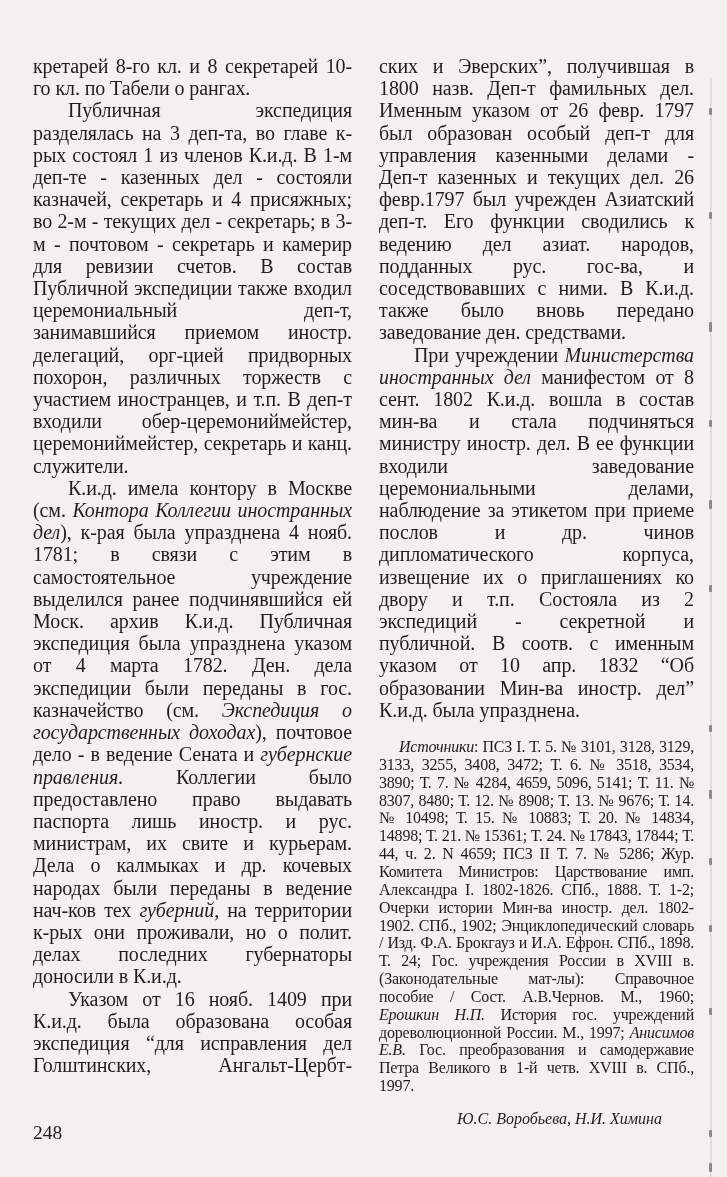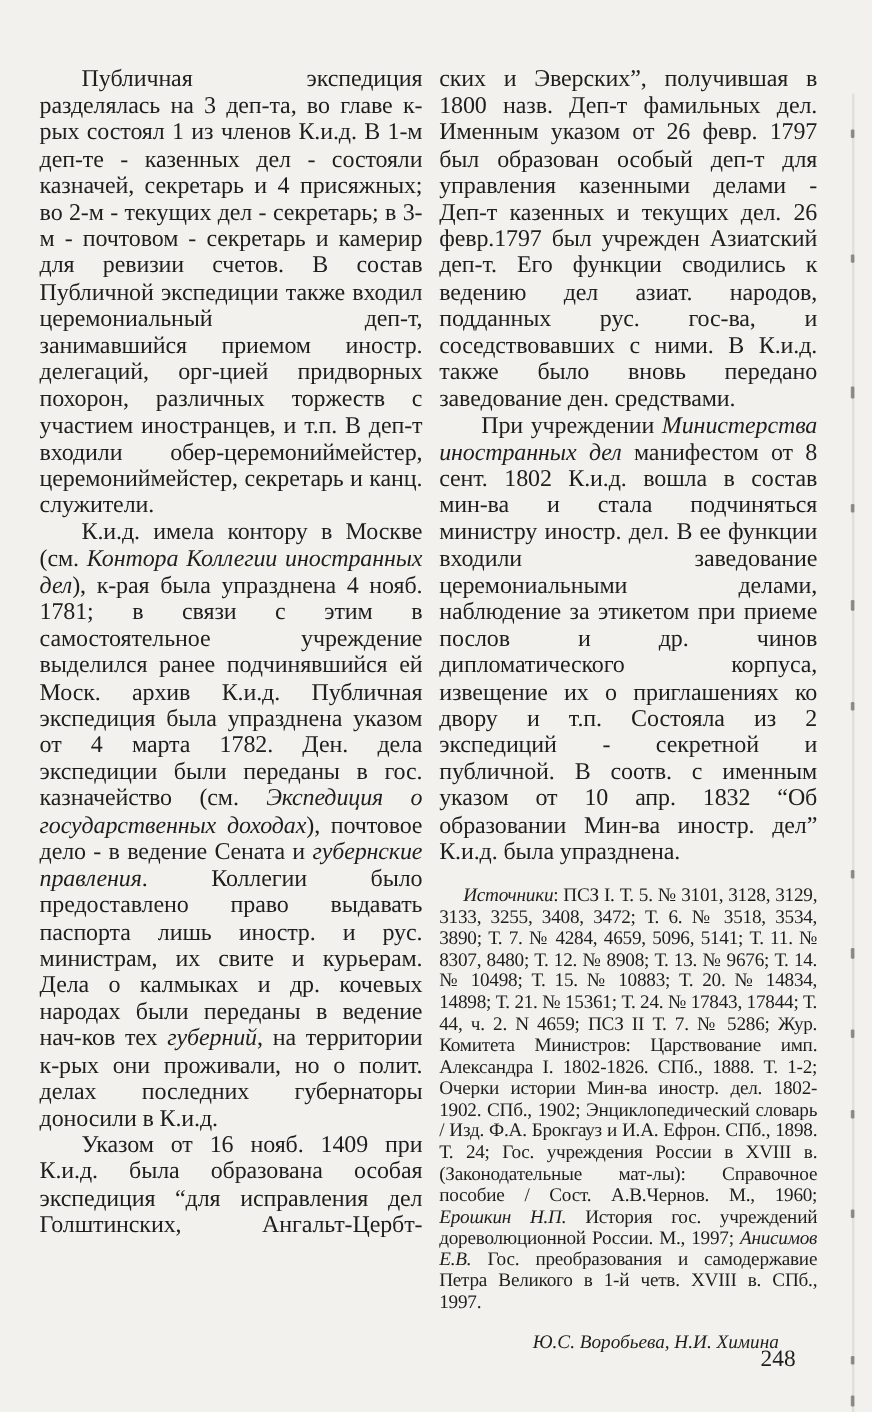--- a/index.html
+++ b/index.html
@@ -11,21 +11,21 @@
   body{
     background:var(--paper);
     font-family:"Liberation Serif","DejaVu Serif",serif;
     color:var(--ink);
     position:relative;
     overflow:hidden;
   }
   .page{position:absolute;inset:0;}
   .col{position:absolute;top:55px;}
   .col-left{left:33px;width:319px;}
-  .col-right{left:366px;width:315px;}
+  .col-right{left:379px;width:315px;}
   .col p{
     font-size:20px;
     line-height:22.2px;
     text-align:justify;
     letter-spacing:-0.1px;
   }
   p.indent{text-indent:35px;font-family:Liberation Serif, serif;}
   p.justify-last{text-align-last:justify;}
   .it{font-style:italic;}
   .sources{margin-top:17px;}
@@ -41,21 +41,21 @@
     text-align:right;
     padding-right:32px;
     font-size:16px;
     line-height:22px;
   }
   .pagenum{
     position:absolute;
     left:33px;
     width:630px;
     top:1122px;
-    text-align:right;
+    text-align:left;
     font-size:19.5px;
   }
   .scan-edge{
     position:absolute;
     left:710px;top:78px;bottom:0;width:1.5px;
     background:rgba(110,110,110,0.14);
   }
   .speck{
     position:absolute;
     width:2.5px;height:7px;
@@ -64,20 +64,21 @@
     opacity:0.55;
     border-radius:1px;
   }
 </style>
 </head>
 <body>
 
 <div class="page">
 
   <div class="col col-left">
+      <p><span>кретарей 8-го кл. и 8 секретарей 10-го кл. по Табели о рангах.</span></p>
       <p class="indent"><span>Публичная экспедиция разделялась на 3 деп-та, во главе к-рых состоял 1 из членов К.и.д. В 1-м деп-те - казенных дел - состояли казначей, секретарь и 4 присяжных; во 2-м - текущих дел - секретарь; в 3-м - почтовом - секретарь и камерир для ревизии счетов. В состав Публичной экспедиции также входил церемониальный деп-т, занимавшийся приемом иностр. делегаций, орг-цией придворных похорон, различных торжеств с участием иностранцев, и т.п. В деп-т входили обер-церемониймейстер, церемониймейстер, секретарь и канц. служители.</span></p>
       <p class="indent"><span>К.и.д. имела контору в Москве (см. </span><span class="it">Контора Коллегии иностранных дел</span><span>), к-рая была упразднена 4 нояб. 1781; в связи с этим в самостоятельное учреждение выделился ранее подчинявшийся ей Моск. архив К.и.д. Публичная экспедиция была упразднена указом от 4 марта 1782. Ден. дела экспедиции были переданы в гос. казначейство (см. </span><span class="it">Экспедиция о государственных доходах</span><span>), почтовое дело - в ведение Сената и </span><span class="it">губернские правления</span><span>. Коллегии было предоставлено право выдавать паспорта лишь иностр. и рус. министрам, их свите и курьерам. Дела о калмыках и др. кочевых народах были переданы в ведение нач-ков тех </span><span class="it">губерний</span><span>, на территории к-рых они проживали, но о полит. делах последних губернаторы доносили в К.и.д.</span></p>
       <p class="indent justify-last"><span>Указом от 16 нояб. 1409 при К.и.д. была образована особая экспедиция “для исправления дел Голштинских, Ангальт-Цербт-</span></p>
     </div>
 
   <div class="col col-right">
     <div>
         <p><span>ских и Эверских”, получившая в 1800 назв. Деп-т фамильных дел. Именным указом от 26 февр. 1797 был образован особый деп-т для управления казенными делами - Деп-т казенных и текущих дел. 26 февр.1797 был учрежден Азиатский деп-т. Его функции сводились к ведению дел азиат. народов, подданных рус. гос-ва, и соседствовавших с ними. В К.и.д. также было вновь передано заведование ден. средствами.</span></p>
         <p class="indent"><span>При учреждении </span><span class="it">Министерства иностранных дел</span><span> манифестом от 8 сент. 1802 К.и.д. вошла в состав мин-ва и стала подчиняться министру иностр. дел. В ее функции входили заведование церемониальными делами, наблюдение за этикетом при приеме послов и др. чинов дипломатического корпуса, извещение их о приглашениях ко двору и т.п. Состояла из 2 экспедиций - секретной и публичной. В соотв. с именным указом от 10 апр. 1832 “Об образовании Мин-ва иностр. дел” К.и.д. была упразднена.</span></p>
       </div>

